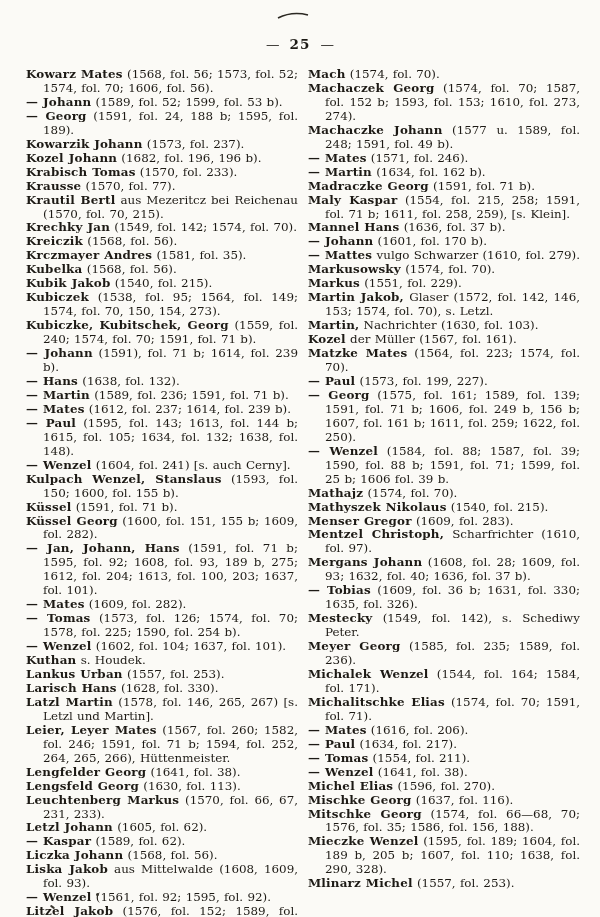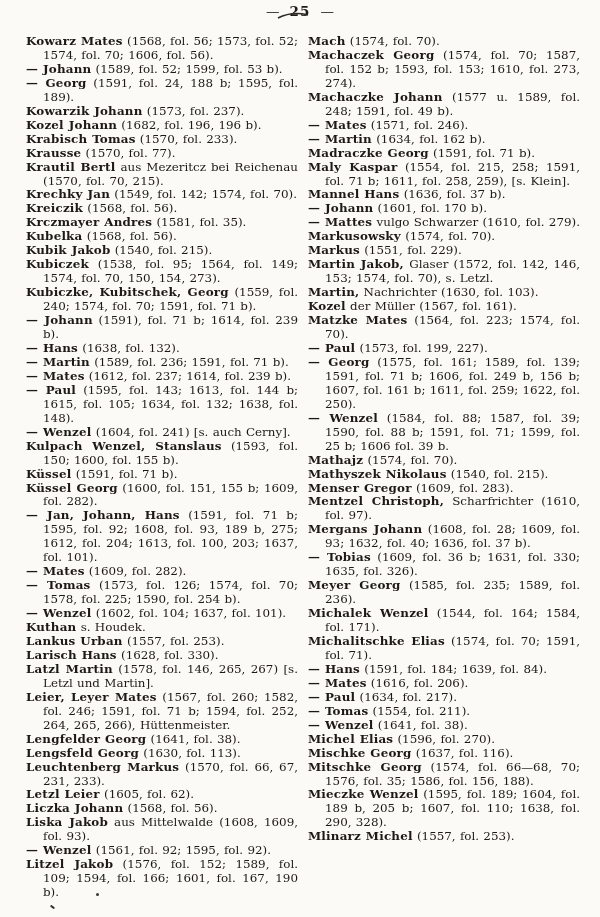--- a/index.html
+++ b/index.html
@@ -10,21 +10,21 @@
     width: 600px;
     height: 917px;
     background: #fbfaf6;
     color: #1d1a15;
     font-family: "DejaVu Serif", "Liberation Serif", serif;
     position: relative;
     overflow: hidden;
   }
   .page-header {
     position: relative;
-    padding-top: 3px;
+    padding-top: 36px;
     text-align: center;
     font-size: 13.5px;
   }
   .page-header .num {
     font-weight: bold;
     margin: 0 10px;
     letter-spacing: 1px;
   }
   .mark-curve {
     position: absolute;
@@ -104,21 +104,22 @@
         <p class="entry"><b>— Tomas</b><span> (1573, fol. 126; 1574, fol. 70; 1578, fol. 225; 1590, fol. 254 b).</span></p>
         <p class="entry"><b>— Wenzel</b><span> (1602, fol. 104; 1637, fol. 101).</span></p>
         <p class="entry"><b>Kuthan</b><span> s. Houdek.</span></p>
         <p class="entry"><b>Lankus Urban</b><span> (1557, fol. 253).</span></p>
         <p class="entry"><b>Larisch Hans</b><span> (1628, fol. 330).</span></p>
         <p class="entry"><b>Latzl Martin</b><span> (1578, fol. 146, 265, 267) [s. Letzl und Martin].</span></p>
         <p class="entry"><b>Leier, Leyer Mates</b><span> (1567, fol. 260; 1582, fol. 246; 1591, fol. 71 b; 1594, fol. 252, 264, 265, 266), Hüttenmeister.</span></p>
         <p class="entry"><b>Lengfelder Georg</b><span> (1641, fol. 38).</span></p>
         <p class="entry"><b>Lengsfeld Georg</b><span> (1630, fol. 113).</span></p>
         <p class="entry"><b>Leuchtenberg Markus</b><span> (1570, fol. 66, 67, 231, 233).</span></p>
-        <p class="entry"><b>Letzl Leier</b><span> (1605, fol. 62).</span></p>
+        <p class="entry"><b>Letzl Johann</b><span> (1605, fol. 62).</span></p>
+        <p class="entry"><b>— Kaspar</b><span> (1589, fol. 62).</span></p>
         <p class="entry"><b>Liczka Johann</b><span> (1568, fol. 56).</span></p>
         <p class="entry"><b>Liska Jakob</b><span> aus Mittelwalde (1608, 1609, fol. 93).</span></p>
         <p class="entry"><b>— Wenzel</b><span> (1561, fol. 92; 1595, fol. 92).</span></p>
         <p class="entry"><b>Litzel Jakob</b><span> (1576, fol. 152; 1589, fol. 109; 1594, fol. 166; 1601, fol. 167, 190 b).</span></p>
       </div>
     <div class="column" id="col-right">
         <p class="entry"><b>Mach</b><span> (1574, fol. 70).</span></p>
         <p class="entry"><b>Machaczek Georg</b><span> (1574, fol. 70; 1587, fol. 152 b; 1593, fol. 153; 1610, fol. 273, 274).</span></p>
         <p class="entry"><b>Machaczke Johann</b><span> (1577 u. 1589, fol. 248; 1591, fol. 49 b).</span></p>
         <p class="entry"><b>— Mates</b><span> (1571, fol. 246).</span></p>
@@ -136,24 +137,24 @@
         <p class="entry"><b>Matzke Mates</b><span> (1564, fol. 223; 1574, fol. 70).</span></p>
         <p class="entry"><b>— Paul</b><span> (1573, fol. 199, 227).</span></p>
         <p class="entry"><b>— Georg</b><span> (1575, fol. 161; 1589, fol. 139; 1591, fol. 71 b; 1606, fol. 249 b, 156 b; 1607, fol. 161 b; 1611, fol. 259; 1622, fol. 250).</span></p>
         <p class="entry"><b>— Wenzel</b><span> (1584, fol. 88; 1587, fol. 39; 1590, fol. 88 b; 1591, fol. 71; 1599, fol. 25 b; 1606 fol. 39 b.</span></p>
         <p class="entry"><b>Mathajz</b><span> (1574, fol. 70).</span></p>
         <p class="entry"><b>Mathyszek Nikolaus</b><span> (1540, fol. 215).</span></p>
         <p class="entry"><b>Menser Gregor</b><span> (1609, fol. 283).</span></p>
         <p class="entry"><b>Mentzel Christoph,</b><span> Scharfrichter (1610, fol. 97).</span></p>
         <p class="entry"><b>Mergans Johann</b><span> (1608, fol. 28; 1609, fol. 93; 1632, fol. 40; 1636, fol. 37 b).</span></p>
         <p class="entry"><b>— Tobias</b><span> (1609, fol. 36 b; 1631, fol. 330; 1635, fol. 326).</span></p>
+        <p class="entry"><b>Mestecky</b><span> (1549, fol. 142), s. Schediwy Peter.</span></p>
         <p class="entry"><b>Meyer Georg</b><span> (1585, fol. 235; 1589, fol. 236).</span></p>
         <p class="entry"><b>Michalek Wenzel</b><span> (1544, fol. 164; 1584, fol. 171).</span></p>
         <p class="entry"><b>Michalitschke Elias</b><span> (1574, fol. 70; 1591, fol. 71).</span></p>
-        <p class="entry"><b>— Hans</b><span> (1591, fol. 184; 1639, fol. 84).</span></p>
         <p class="entry"><b>— Mates</b><span> (1616, fol. 206).</span></p>
         <p class="entry"><b>— Paul</b><span> (1634, fol. 217).</span></p>
         <p class="entry"><b>— Tomas</b><span> (1554, fol. 211).</span></p>
         <p class="entry"><b>— Wenzel</b><span> (1641, fol. 38).</span></p>
         <p class="entry"><b>Michel Elias</b><span> (1596, fol. 270).</span></p>
         <p class="entry"><b>Mischke Georg</b><span> (1637, fol. 116).</span></p>
         <p class="entry"><b>Mitschke Georg</b><span> (1574, fol. 66—68, 70; 1576, fol. 35; 1586, fol. 156, 188).</span></p>
         <p class="entry"><b>Mieczke Wenzel</b><span> (1595, fol. 189; 1604, fol. 189 b, 205 b; 1607, fol. 110; 1638, fol. 290, 328).</span></p>
         <p class="entry"><b>Mlinarz Michel</b><span> (1557, fol. 253).</span></p>
       </div>

